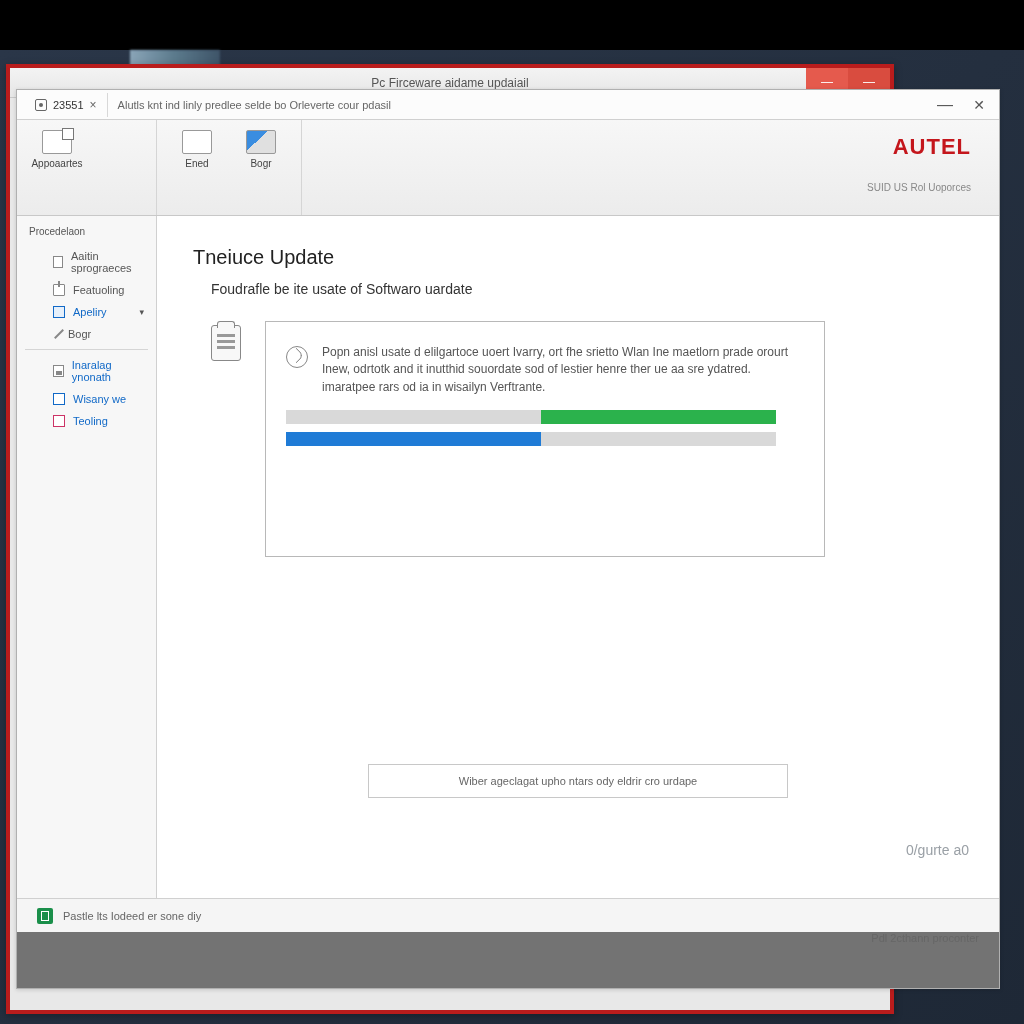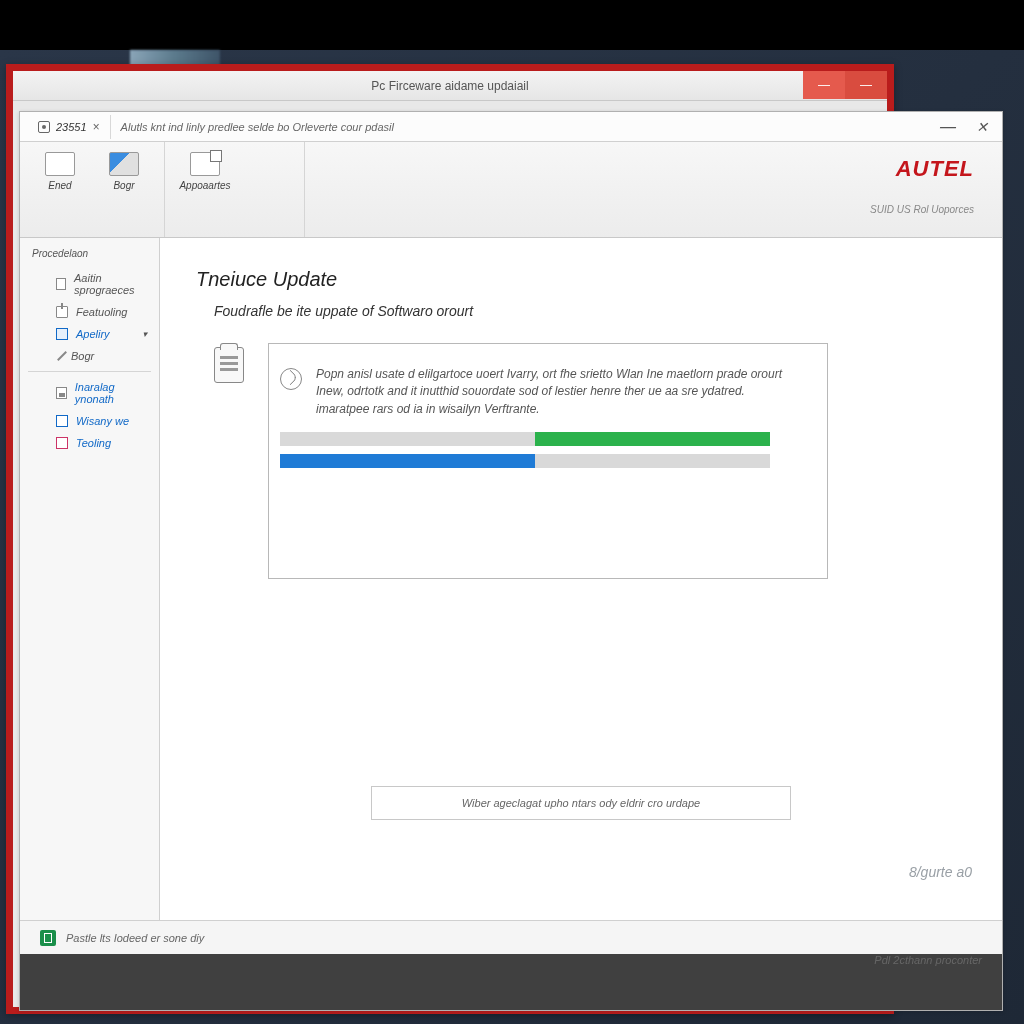--- a/index.html
+++ b/index.html
@@ -3,30 +3,30 @@
 <meta charset="utf-8">
 <style>
   * { box-sizing: border-box; margin: 0; padding: 0; }
   html, body { width: 1024px; height: 1024px; overflow: hidden; font-family: "Segoe UI", Tahoma, sans-serif; background: #000; }
   
   .desktop { position: relative; width: 1024px; height: 1024px; background: #000; }
   .desktop-gradient { position: absolute; top: 50px; left: 0; right: 0; bottom: 0; background: linear-gradient(135deg, #2a3648 0%, #1e2836 100%); }
   .desktop-top-art { position: absolute; top: 50px; left: 130px; width: 90px; height: 35px; background: linear-gradient(90deg, #8aa5b8 0%, #5b7a8c 50%, #3e5468 100%); filter: blur(1px); }
   
   
-  .outer-window { position: absolute; top: 64px; left: 6px; width: 888px; height: 950px; background: #e8e8e8; border: 7px solid #b91c1c; box-shadow: 0 2px 8px rgba(0,0,0,0.3); }
+  .outer-window { position: absolute; top: 64px; left: 6px; width: 888px; height: 950px; background: #e8e8e8; border: 4px solid #b91c1c; box-shadow: 0 2px 8px rgba(0,0,0,0.3); }
   .outer-titlebar { height: 30px; background: linear-gradient(#f3f3f3, #e6e6e6); display: flex; align-items: center; position: relative; border-bottom: 1px solid #c8c8c8; }
   .outer-title { flex: 1; text-align: center; font-size: 12px; color: #555; }
   .outer-controls { position: absolute; right: 0; top: 0; display: flex; }
   .ow-btn { width: 42px; height: 28px; display: flex; align-items: center; justify-content: center; font-size: 12px; color: #444; }
   .ow-close { background: #d94c3f; color: #fff; width: 42px; }
   .ow-min { background: #e55a4d; color: #fff; }
   
   
-  .inner-window { position: absolute; top: 40px; left: 6px; width: 984px; height: 900px; background: #404040; border: 1px solid #b0b0b0; box-shadow: 0 1px 4px rgba(0,0,0,0.15); font-style: italic; }
+  .inner-window { position: absolute; top: 21px; left: 6px; width: 984px; height: 900px; background: #737373; border: 1px solid #b0b0b0; box-shadow: 0 1px 4px rgba(0,0,0,0.15); }
   
   
   .tabbar { height: 30px; background: #fcfcfc; border-bottom: 1px solid #d0d0d0; display: flex; align-items: center; padding-left: 8px; position: relative; }
   .tab { display: flex; align-items: center; gap: 6px; padding: 4px 10px; font-size: 11px; color: #333; border-right: 1px solid #d8d8d8; height: 24px; }
   .tab-icon { width: 12px; height: 12px; border: 1px solid #666; border-radius: 2px; position: relative; }
   .tab-icon::after { content:''; position:absolute; width:4px; height:4px; background:#666; border-radius:50%; top:3px; left:3px; }
   .tab-close { font-size: 12px; color: #666; cursor: pointer; }
   .tab-subtitle { font-size: 11px; color: #666; margin-left: 10px; }
   .tabbar-right { position: absolute; right: 10px; display: flex; gap: 14px; align-items: center; }
   .tabbar-min { font-size: 16px; color: #555; width: 20px; text-align: center; }
@@ -65,21 +65,21 @@
   
   .main { flex: 1; background: #fff; padding: 30px 36px 0 36px; position: relative; }
   .main h1 { font-size: 20px; font-weight: 400; color: #222; margin-bottom: 12px; }
   .main .subtitle { font-size: 14px; color: #333; margin-bottom: 24px; padding-left: 18px; }
   
   .update-box-wrap { display: flex; gap: 24px; align-items: flex-start; padding-left: 18px; }
   .clip-icon { width: 30px; height: 36px; border: 1.5px solid #888; border-radius: 3px; position: relative; background: #f8f8f8; flex-shrink: 0; margin-top: 4px; }
   .clip-icon::before { content:''; position:absolute; width:16px; height:6px; border:1.5px solid #888; border-bottom:none; border-radius:3px 3px 0 0; top:-5px; left:5px; background:#f8f8f8; }
   .clip-icon::after { content:''; position:absolute; width:18px; height:3px; background:#999; top:8px; left:5px; box-shadow: 0 6px 0 #999, 0 12px 0 #999; }
   
-  .update-panel { border: 1px solid #b8b8b8; width: 560px; padding: 22px 26px 110px 11px; }
+  .update-panel { border: 1px solid #b8b8b8; width: 560px; padding: 22px 26px 110px 20px; }
   .panel-row1 { display: flex; align-items: flex-start; gap: 14px; }
   .sync-icon { width: 22px; height: 22px; border: 1.5px solid #888; border-radius: 50%; position: relative; flex-shrink: 0; margin-top: 2px; }
   .sync-icon::after { content:''; position:absolute; width:10px; height:10px; border:1.5px solid #888; border-top:none; border-left:none; transform: rotate(-45deg); top:3px; left:4px; border-radius:0 0 6px 0; }
   .panel-text { font-size: 12px; color: #555; line-height: 1.45; }
   
   .progress { height: 14px; background: #d9d9d9; position: relative; margin-top: 14px; width: 490px; }
   .progress .bar { position: absolute; top: 0; bottom: 0; }
   .progress.green .bar { left: 52%; right: 0; background: #2bb24c; }
   .progress.blue { margin-top: 8px; }
   .progress.blue .bar { left: 0; width: 52%; background: #1f7bd6; }
@@ -125,32 +125,32 @@
         <div class="tab-subtitle">Alutls knt ind linly predlee selde bo Orleverte cour pdasil</div>
         <div class="tabbar-right">
           <div class="tabbar-min">—</div>
           <div class="tabbar-close">✕</div>
         </div>
       </div>
 
       <div class="toolbar">
         <div class="tool-group">
           <div class="tool-btn">
+            <div class="tool-ico app"></div>
+            <span>Appoaartes</span>
+          </div>
+        </div>
+        <div class="tool-group">
+          <div class="tool-btn">
             <div class="tool-ico"></div>
             <span>Ened</span>
           </div>
           <div class="tool-btn">
             <div class="tool-ico bogr"></div>
             <span>Bogr</span>
-          </div>
-        </div>
-        <div class="tool-group">
-          <div class="tool-btn">
-            <div class="tool-ico app"></div>
-            <span>Appoaartes</span>
           </div>
         </div>
         <div class="toolbar-brand">
           <div class="brand-logo">AUTEL</div>
           <div class="brand-sub">SUID US Rol Uoporces</div>
         </div>
       </div>
 
       <div class="content-row">
         <div class="sidebar">
@@ -181,40 +181,40 @@
             <span>Wisany we</span>
           </div>
           <div class="side-item">
             <span class="si doc2"></span>
             <span>Teoling</span>
           </div>
         </div>
 
         <div class="main">
           <h1>Tneiuce Update</h1>
-          <div class="subtitle">Foudrafle be ite uppate of Softwaro orourt</div>
+          <div class="subtitle">Foudrafle be ite usate of Softwaro uardate</div>
 
           <div class="update-box-wrap">
             <div class="clip-icon"></div>
             <div class="update-panel">
               <div class="panel-row1">
                 <div class="sync-icon"></div>
                 <div class="panel-text">Popn anisl usate d elilgartoce uoert Ivarry, ort fhe srietto Wlan Ine maetlorn prade orourt Inew, odrtotk and it inutthid souordate sod of lestier henre ther ue aa sre ydatred. imaratpee rars od ia in wisailyn Verftrante.</div>
               </div>
               <div class="progress green">
                 <div class="bar"></div>
               </div>
               <div class="progress blue">
                 <div class="bar"></div>
               </div>
             </div>
           </div>
 
           <div class="hint-box">Wiber ageclagat upho ntars ody eldrir cro urdape</div>
-          <div class="counter">8/gurte a0</div>
+          <div class="counter">0/gurte a0</div>
         </div>
       </div>
 
       <div class="status-row">
         <div class="status-ico"></div>
         <span>Pastle lts Iodeed er sone diy</span>
         <span class="status-right">Pdl 2cthann proconter</span>
       </div>
 
 

